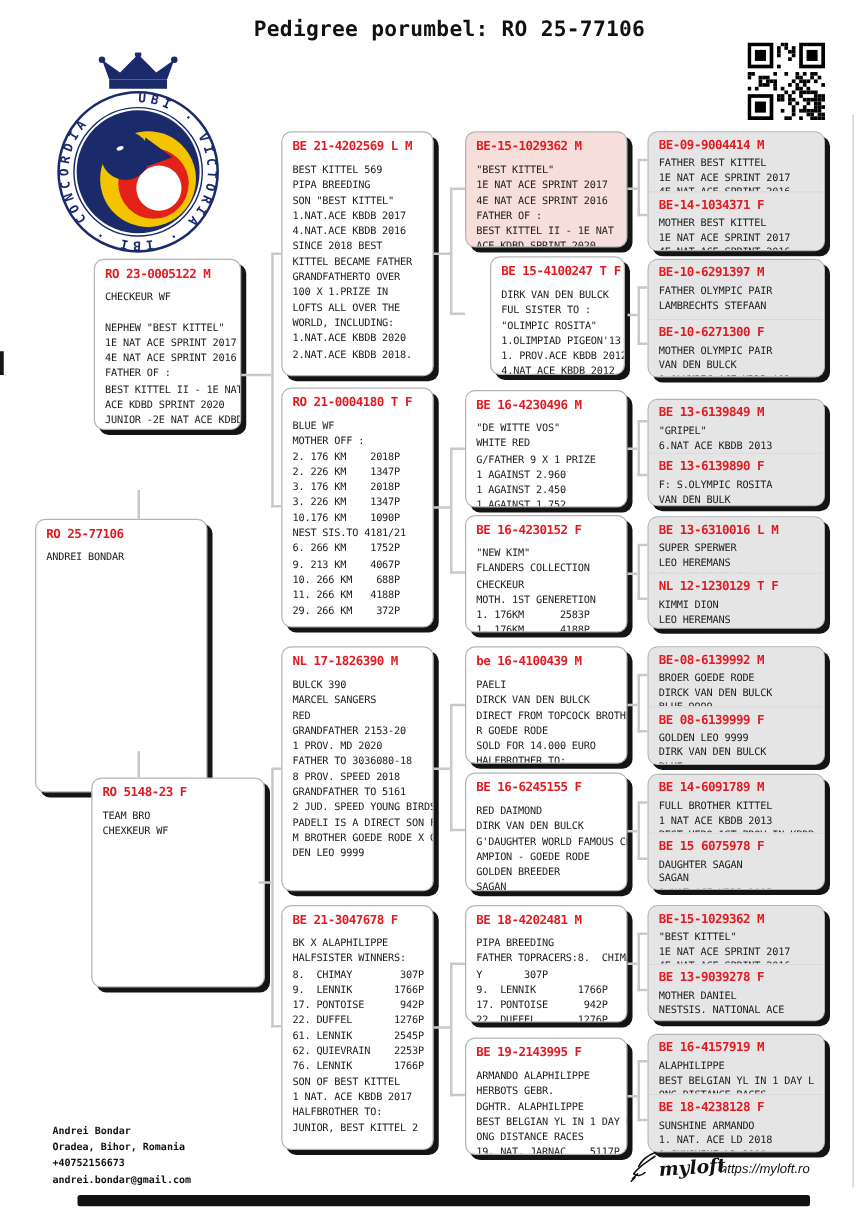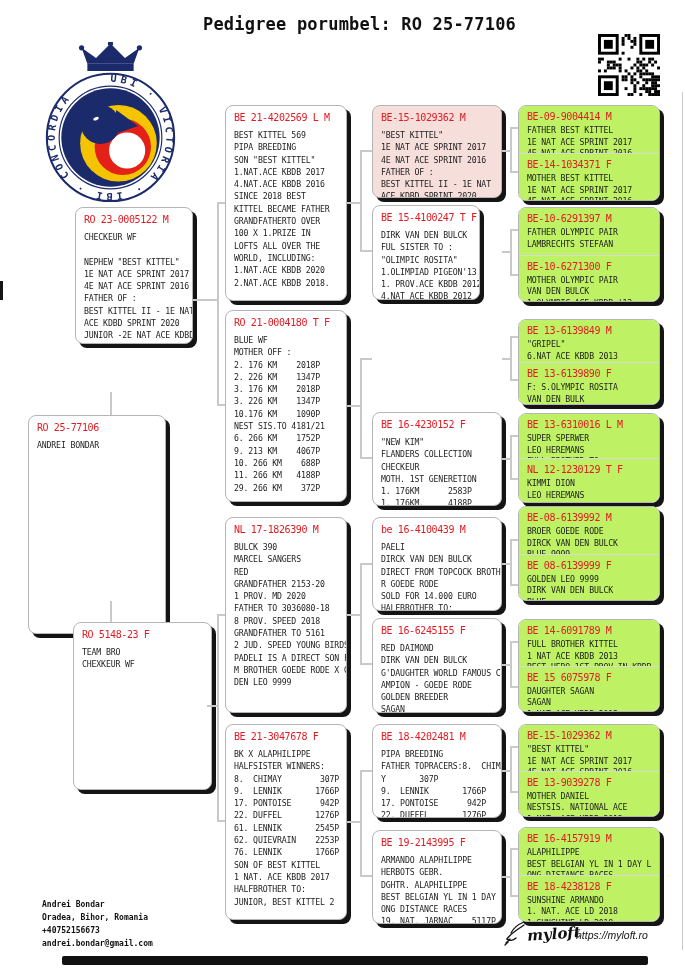--- a/index.html
+++ b/index.html
@@ -3,27 +3,27 @@
 <meta charset="utf-8">
 <style>
   html,body{margin:0;padding:0;background:#888;}
   #page{position:relative;width:685px;height:968px;background:#ffffff;overflow:hidden;
         font-family:"DejaVu Sans Mono","Liberation Mono",monospace;}
   .title{position:absolute;left:203px;top:14px;font:bold 17px "DejaVu Sans Mono","Liberation Mono",monospace;
          letter-spacing:.2px;color:#111;white-space:pre;}
   
   .box{position:absolute;background:#fff;border:1px solid #b5b5b5;border-radius:8px;
        box-shadow:4px 4px 0 #141414;overflow:hidden;padding:6px 6px 4px 8px;box-sizing:border-box;}
-  .ring{font-weight:normal;font-size:10px;color:#e11b22;letter-spacing:-.4px;white-space:pre;margin-bottom:6px;}
+  .ring{font-weight:bold;font-size:10px;color:#e11b22;letter-spacing:-.4px;white-space:pre;margin-bottom:6px;}
   .body{font-size:8.2px;line-height:12.3px;color:#1c1c1c;white-space:pre;letter-spacing:-.15px;}
   .pinkbg{background:#f6dedb;}
   
   .pair{position:absolute;width:142px;background:#fff;border:1px solid #b5b5b5;border-radius:8px;
         box-shadow:4px 4px 0 #141414;overflow:hidden;box-sizing:border-box;display:flex;flex-direction:column;}
-  .sect{height:50%;padding:5px 6px 0 8px;box-sizing:border-box;overflow:hidden;background:#bef264;}
+  .sect{height:50%;padding:5px 6px 0 8px;box-sizing:border-box;overflow:hidden;background:#e5e5e5;}
   .sect + .sect{border-top:1px solid #d9d9d9;}
   .sect .ring{margin-bottom:3px;}
   .sect .body{line-height:11.6px;}
   .clipline{height:5px;overflow:hidden;}
   .clipred{color:#e11b22;}
   
   .cline{position:absolute;background:#c9c9c9;}
   
   .contact{position:absolute;left:42px;top:898px;font-weight:bold;font-size:8px;line-height:13px;color:#111;white-space:pre;}
   .brand-script{position:absolute;left:527px;top:925px;font-family:"DejaVu Serif","Liberation Serif",serif;
@@ -278,28 +278,37 @@
 
   <div class="box pinkbg" style="left:372px;top:105px;width:130px;height:93px">
     <div class="ring">BE-15-1029362 M</div>
     <div class="body">"BEST KITTEL"
 1E NAT ACE SPRINT 2017
 4E NAT ACE SPRINT 2016
 FATHER OF :
 BEST KITTEL II - 1E NAT
 ACE KDBD SPRINT 2020</div>
   </div>
-  <div class="box" style="left:372px;top:205px;width:108px;height:95px">
+  <div class="box" style="left:392px;top:205px;width:108px;height:95px">
     <div class="ring">BE 15-4100247 T F</div>
     <div class="body">DIRK VAN DEN BULCK
 FUL SISTER TO :
 "OLIMPIC ROSITA"
 1.OLIMPIAD PIGEON'13
 1. PROV.ACE KBDB 2012
 4.NAT ACE KBDB 2012</div>
+  </div>
+  <div class="box" style="left:372px;top:312px;width:130px;height:94px">
+    <div class="ring">BE 16-4230496 M</div>
+    <div class="body">"DE WITTE VOS"
+WHITE RED
+G/FATHER 9 X 1 PRIZE
+1 AGAINST 2.960
+1 AGAINST 2.450
+1 AGAINST 1.752</div>
   </div>
   <div class="box" style="left:372px;top:412px;width:130px;height:94px">
     <div class="ring">BE 16-4230152 F</div>
     <div class="body">"NEW KIM"
 FLANDERS COLLECTION
 CHECKEUR
 MOTH. 1ST GENERETION
 1. 176KM      2583P
 1. 176KM.     4188P</div>
   </div>
@@ -389,21 +398,21 @@
 LEO HEREMANS</div>
       <div class="body clipline">FULL BROTHER TO</div>
     </div>
     <div class="sect">
       <div class="ring">NL 12-1230129 T F</div>
       <div class="body">KIMMI DION
 LEO HEREMANS</div>
       <div class="body clipline">MOTHER TO</div>
     </div>
   </div>
-  <div class="pair" style="left:518px;top:506px;height:95px">
+  <div class="pair" style="left:518px;top:517px;height:95px">
     <div class="sect">
       <div class="ring">BE-08-6139992 M</div>
       <div class="body">BROER GOEDE RODE
 DIRCK VAN DEN BULCK</div>
       <div class="body clipline">BLUE 9999</div>
     </div>
     <div class="sect">
       <div class="ring">BE 08-6139999 F</div>
       <div class="body">GOLDEN LEO 9999
 DIRK VAN DEN BULCK</div>

